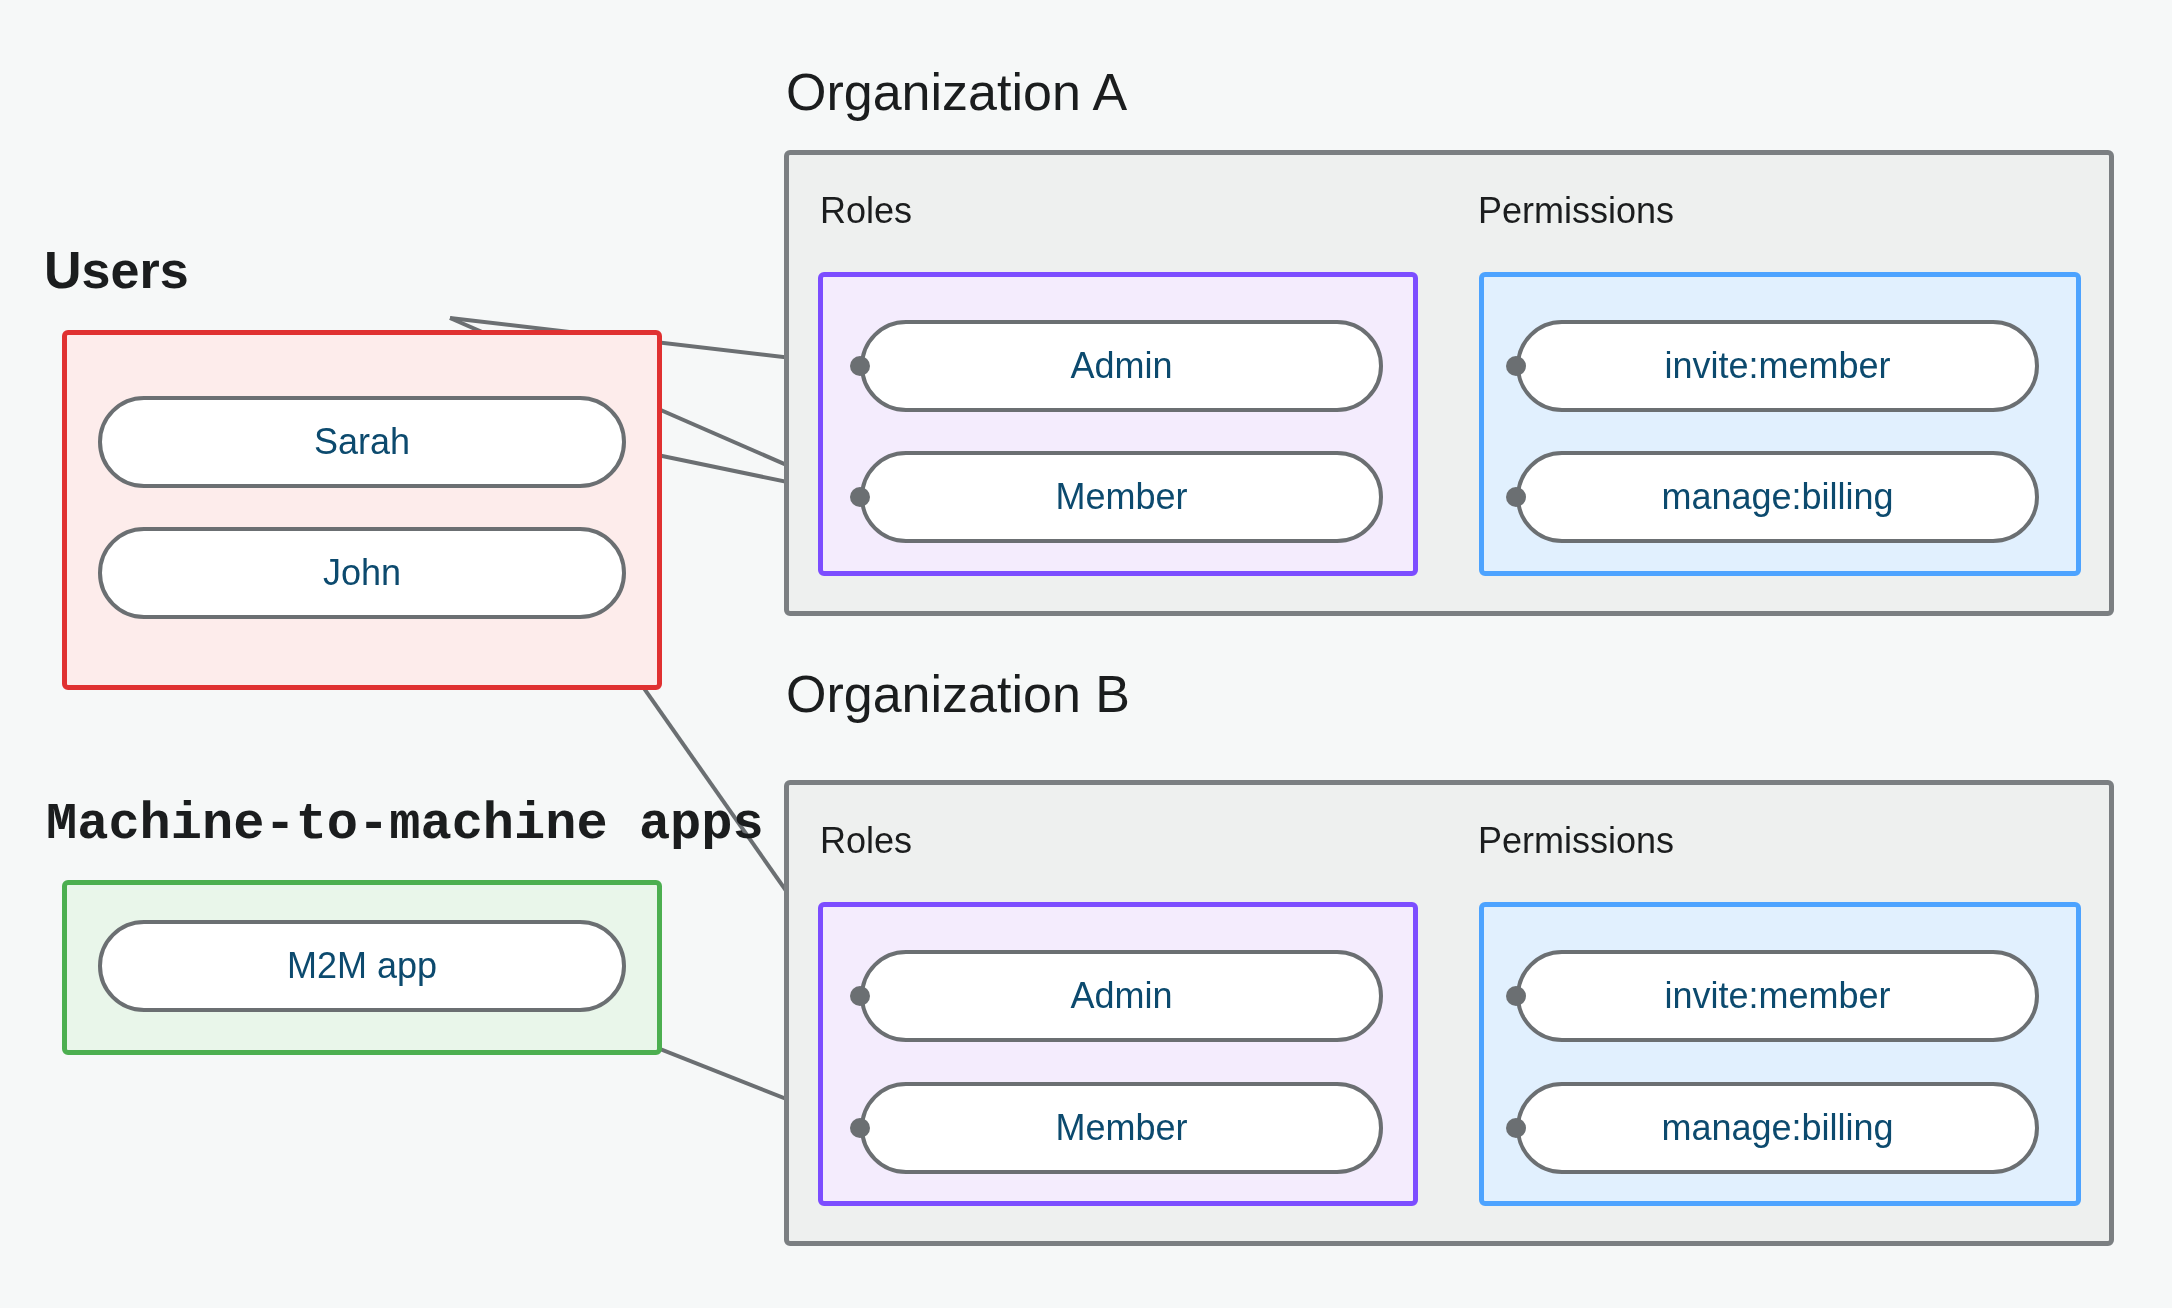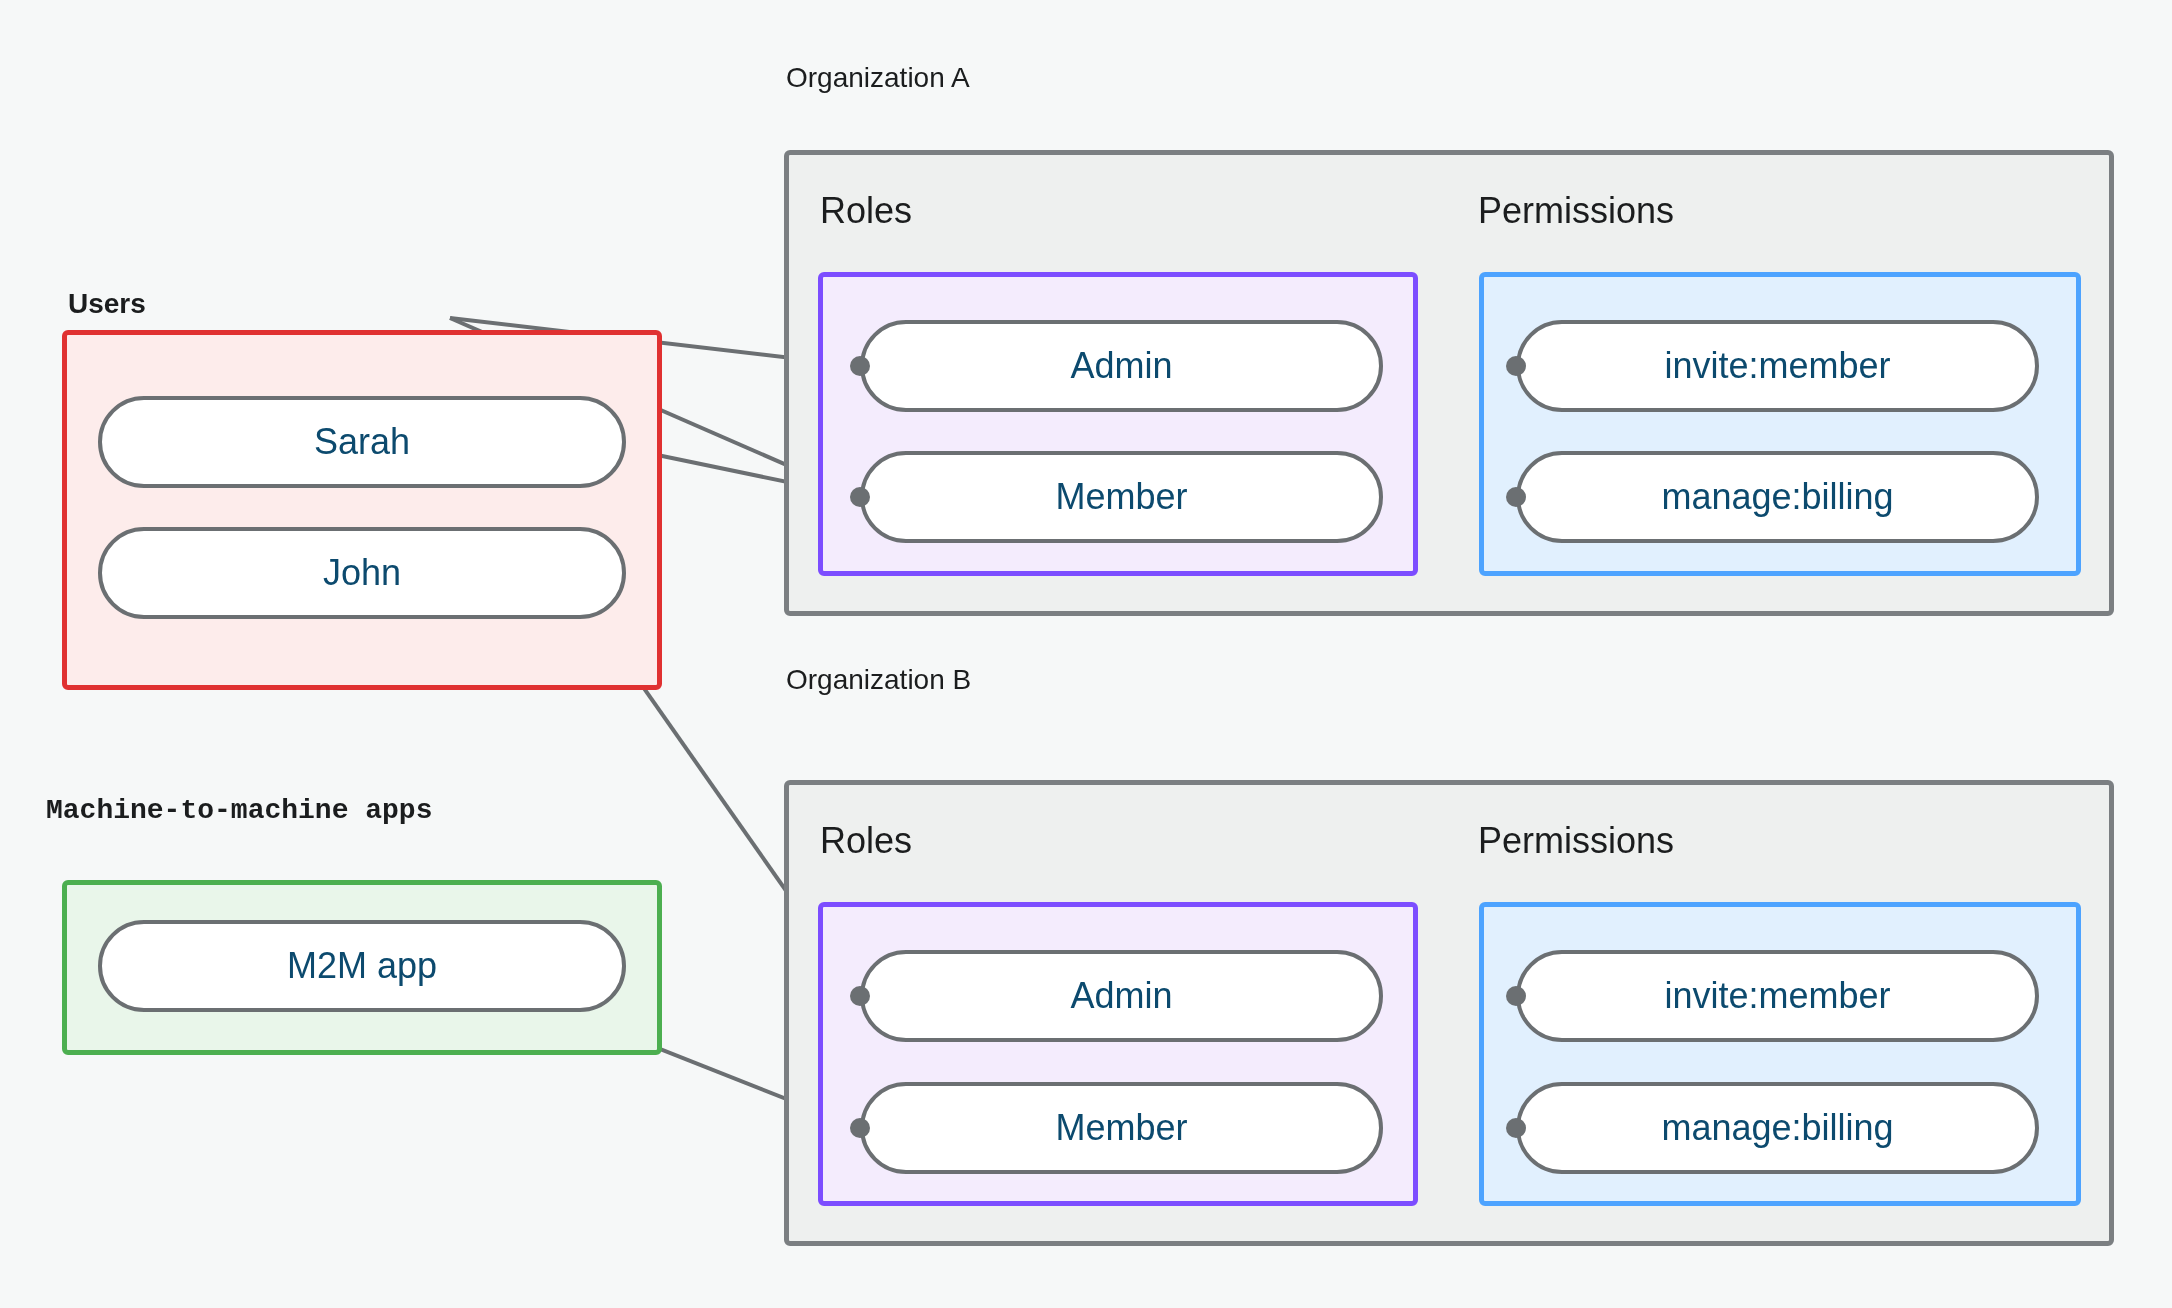--- a/index.html
+++ b/index.html
@@ -8,21 +8,21 @@
     background:#f6f8f8;
     font-family:"Liberation Sans","DejaVu Sans",sans-serif;
     overflow:hidden;position:relative;
   }
   #stage{position:absolute;inset:0;}
 
   .edges{position:absolute;left:0;top:0;width:2172px;height:1308px;pointer-events:none;z-index:1;}
 
   .grp-title{
     position:absolute;
-    font-size:28px;
+    font-size:52px;
     color:#1b1d1e;
     font-weight:400;
     white-space:nowrap;
     z-index:3;
   }
   .grp-title.bold{font-weight:700;}
 
   .zone{
     position:absolute;
     border-radius:6px;
@@ -79,21 +79,21 @@
       <path d="M 1383 497 L 1516 497"></path>
 
       <path d="M 1383 996 L 1516 996"></path>
 
       <path d="M 1383 996 L 1516 1128"></path>
 
       <path d="M 1383 1128 L 1516 1128"></path>
     </g>
   </svg>
 
-  <div class="grp-title bold" style="left:68px;top:240px;margin-top:48px;">Users</div>
+  <div class="grp-title bold" style="left:44px;top:240px;">Users</div>
 
   <div class="zone users" style="left:62px;top:330px;width:600px;height:360px;"></div>
 
   <div class="pill" style="left:98px;top:527px;width:528px;height:92px;">John</div>
   <div class="pill" style="left:98px;top:396px;width:528px;height:92px;">Sarah</div>
 
   <div class="grp-title bold" style="left:46px;top:795px;font-family:Liberation Mono, monospace;">Machine-to-machine apps</div>
 
   <div class="zone m2m" style="left:62px;top:880px;width:600px;height:175px;"></div>
 

